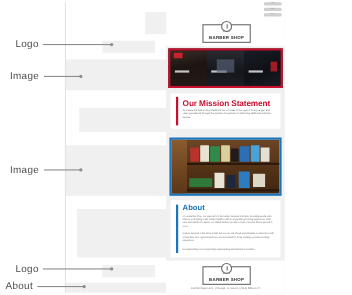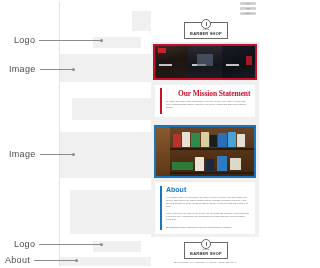--- a/index.html
+++ b/index.html
@@ -86,22 +86,22 @@
     background:#c41e2a;opacity:.8;}
   .hs.b i{position:absolute;left:26%;top:24%;width:48%;height:40%;
     background:#5a6478;opacity:.65;display:block;}
 
   
   #mission{
     position:absolute;left:4px;top:85px;width:100px;height:32px;background:#ffffff;
   }
   #mission .bar{position:absolute;left:5px;top:3px;width:2px;height:26px;background:#c8102e;}
   #mission h2{
-    margin:0;position:absolute;left:23px;top:4px;
-    font-size:7.5px;font-weight:bold;color:#c8102e;letter-spacing:-.1px;line-height:9px;font-family:Liberation Serif, serif;
+    margin:0;position:absolute;left:11px;top:4px;
+    font-size:7.5px;font-weight:bold;color:#c8102e;letter-spacing:-.1px;line-height:9px;
   }
   #mission p{
     margin:0;position:absolute;left:11px;top:15px;width:84px;
     font-size:2.2px;color:#6a6a6a;line-height:3.2px;text-align:left;
   }
 
   
   #shelf{
     position:absolute;left:3px;top:125px;width:102px;height:53px;
     border:2px solid #1b75bb;box-sizing:border-box;overflow:hidden;

